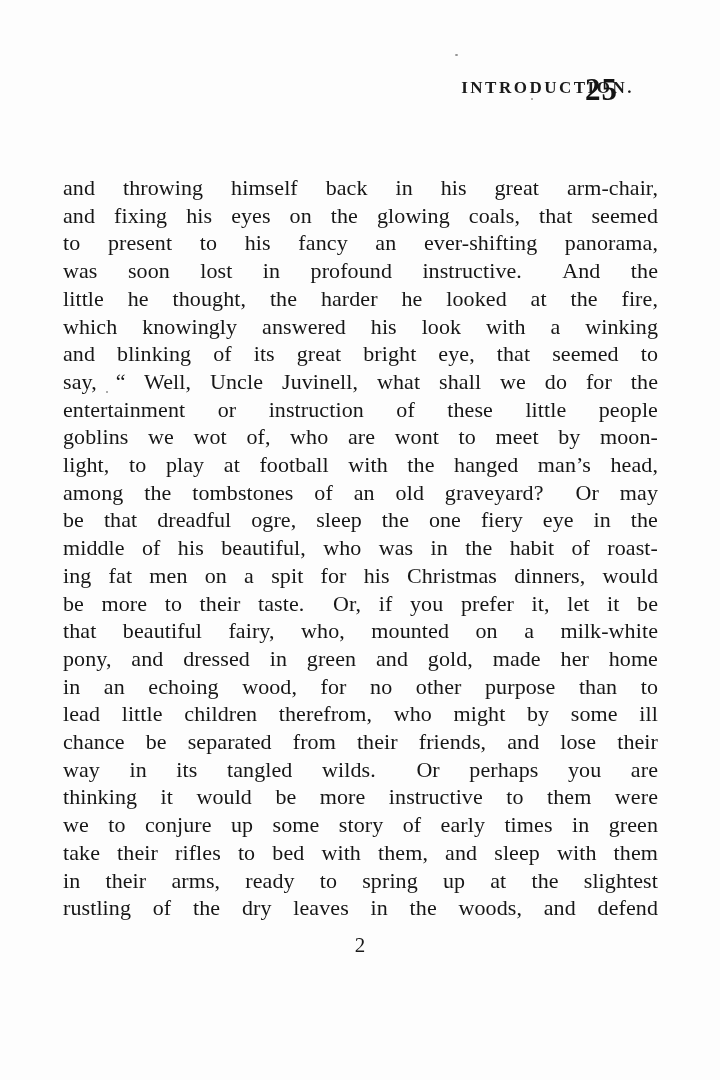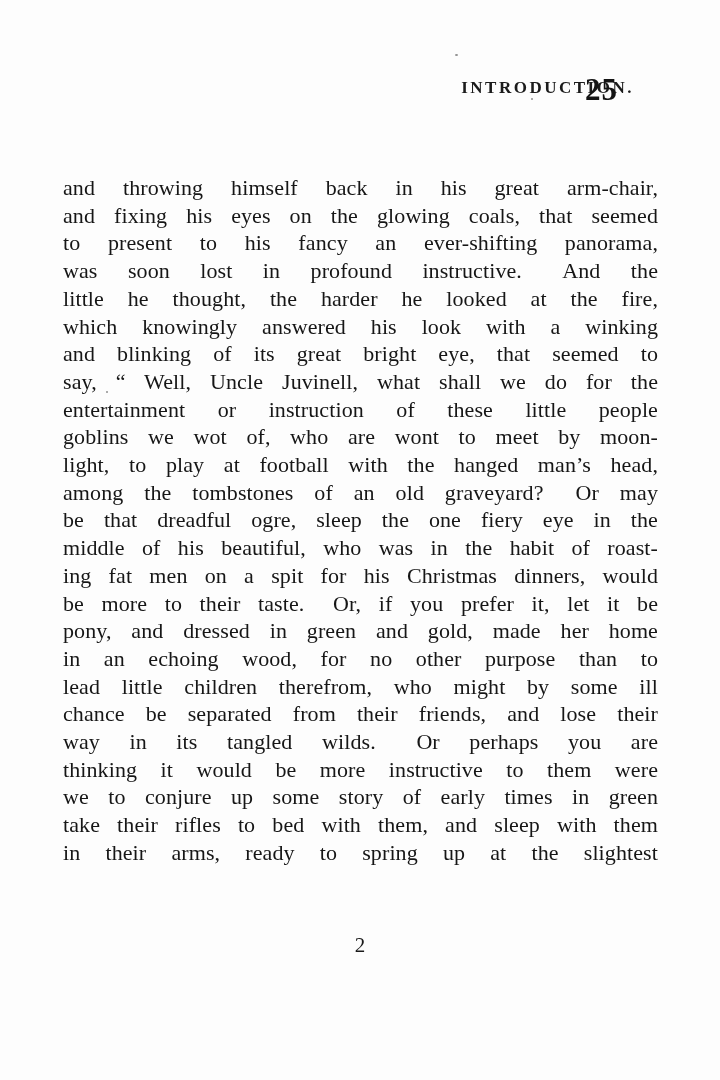--- a/index.html
+++ b/index.html
@@ -99,29 +99,31 @@
       <div class="line">and blinking of its great bright eye, that seemed to</div>
       <div class="line">say, “ Well, Uncle Juvinell, what shall we do for the</div>
       <div class="line">entertainment or instruction of these little people</div>
       <div class="line">goblins we wot of, who are wont to meet by moon-</div>
       <div class="line">light, to play at football with the hanged man’s head,</div>
       <div class="line">among the tombstones of an old graveyard?  Or may</div>
       <div class="line">be that dreadful ogre, sleep the one fiery eye in the</div>
       <div class="line">middle of his beautiful, who was in the habit of roast-</div>
       <div class="line">ing fat men on a spit for his Christmas dinners, would</div>
       <div class="line">be more to their taste.  Or, if you prefer it, let it be</div>
+      <div class="line">that beautiful fairy, who, mounted on a milk-white</div>
       <div class="line">pony, and dressed in green and gold, made her home</div>
       <div class="line">in an echoing wood, for no other purpose than to</div>
       <div class="line">lead little children therefrom, who might by some ill</div>
       <div class="line">chance be separated from their friends, and lose their</div>
       <div class="line">way in its tangled wilds.  Or perhaps you are</div>
       <div class="line">thinking it would be more instructive to them were</div>
       <div class="line">we to conjure up some story of early times in green</div>
       <div class="line">take their rifles to bed with them, and sleep with them</div>
       <div class="line">in their arms, ready to spring up at the slightest</div>
+      <div class="line">rustling of the dry leaves in the woods, and defend</div>
     </div>
 
   <div class="signature-mark">2</div>
 
   <div class="scan-speck speck-1"></div>
   <div class="scan-speck speck-2"></div>
   <div class="scan-speck speck-3"></div>
 
 </div>
 

